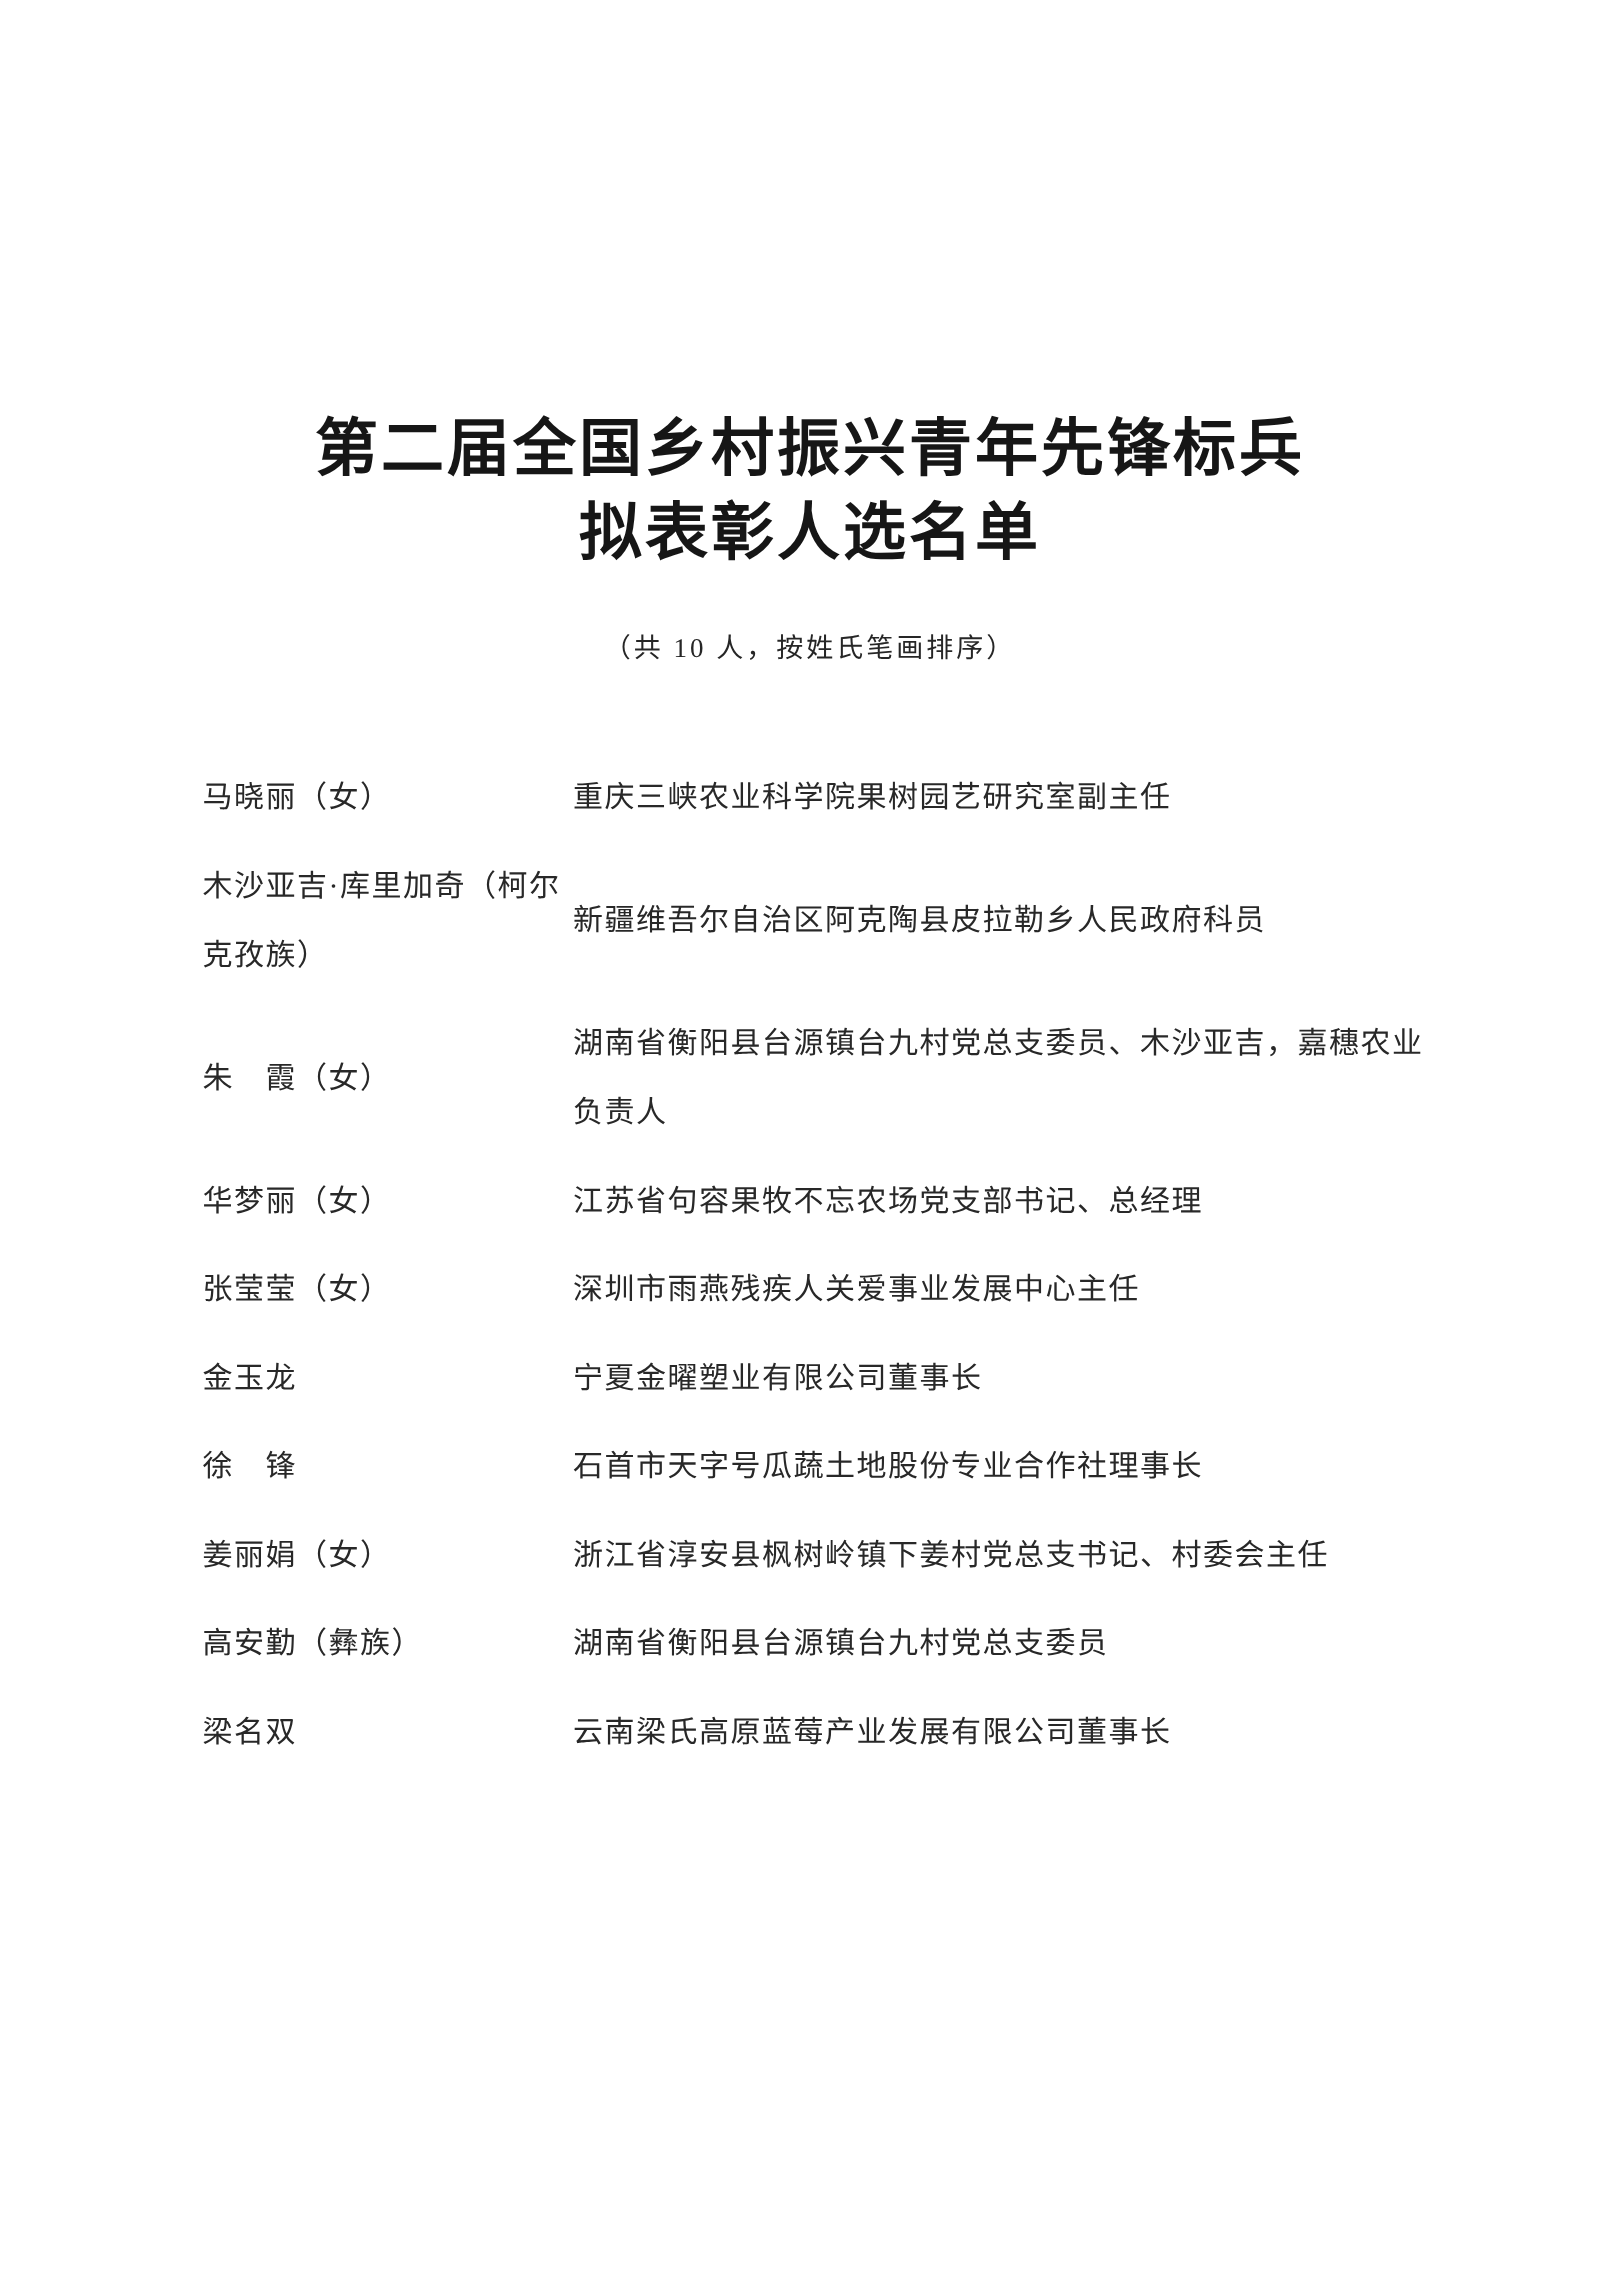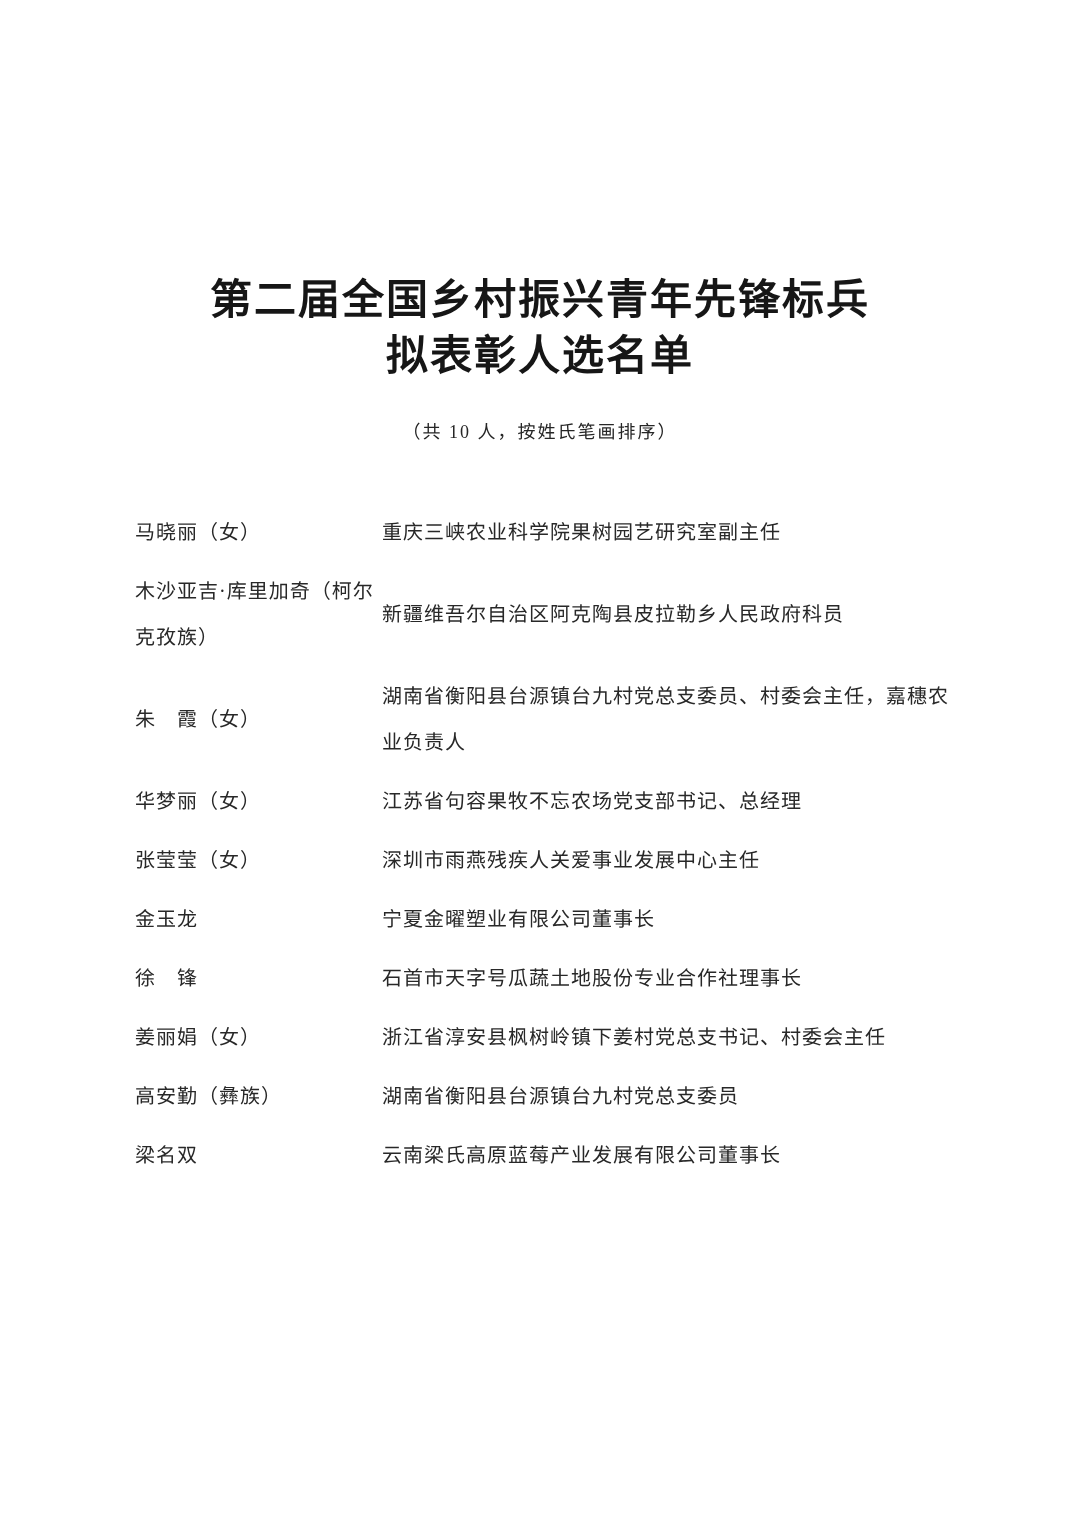--- a/index.html
+++ b/index.html
@@ -79,21 +79,21 @@
       <div class="entry-desc">重庆三峡农业科学院果树园艺研究室副主任</div>
     </div>
 
     <div class="roster-entry">
       <div class="entry-name">木沙亚吉·库里加奇（柯尔克孜族）</div>
       <div class="entry-desc">新疆维吾尔自治区阿克陶县皮拉勒乡人民政府科员</div>
     </div>
 
     <div class="roster-entry">
       <div class="entry-name">朱　霞（女）</div>
-      <div class="entry-desc">湖南省衡阳县台源镇台九村党总支委员、村委会主任，嘉穗农业负责人</div>
+      <div class="entry-desc">湖南省衡阳县台源镇台九村党总支委员、木沙亚吉，嘉穗农业负责人</div>
     </div>
 
     <div class="roster-entry">
       <div class="entry-name">华梦丽（女）</div>
       <div class="entry-desc">江苏省句容果牧不忘农场党支部书记、总经理</div>
     </div>
 
     <div class="roster-entry">
       <div class="entry-name">张莹莹（女）</div>
       <div class="entry-desc">深圳市雨燕残疾人关爱事业发展中心主任</div>

